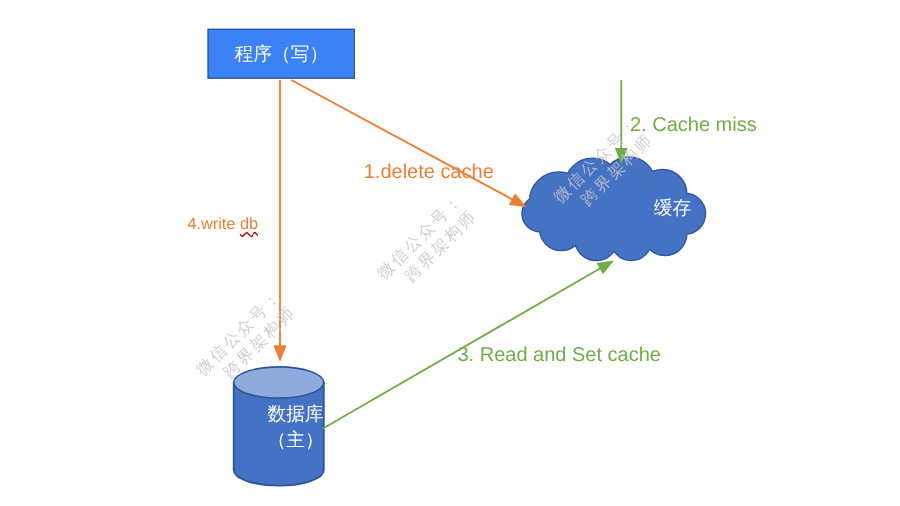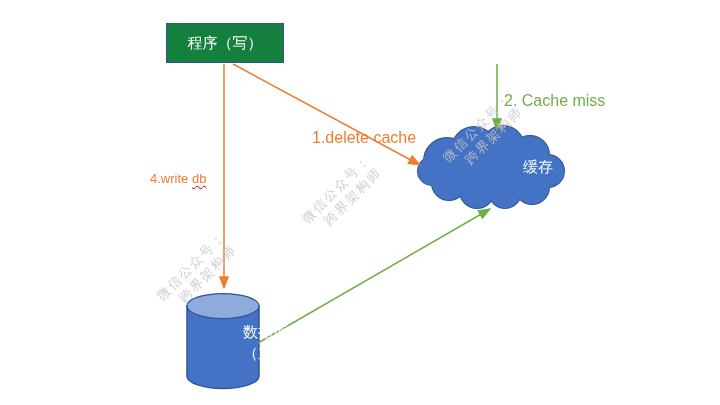--- a/index.html
+++ b/index.html
@@ -8,21 +8,21 @@
     overflow:hidden; font-family:"Liberation Sans","DejaVu Sans",sans-serif;
   }
   #shape-layer { position:absolute; left:0; top:0; z-index:1; }
   .wm {
     position:absolute; z-index:2; transform:rotate(-45deg);
     color:#C6C6C6; opacity:.85; font-size:13px; letter-spacing:2px;
     line-height:17px; white-space:nowrap; pointer-events:none;
   }
   .wm .wm2 { padding-left:14px; }
   .node-box {
-    position:absolute; z-index:3; background:#15803d; border:1px solid #2F5597;
+    position:absolute; z-index:3; background:#3b82f6; border:1px solid #2F5597;
     color:#FFFFFF; font-size:15px; display:flex; align-items:center;
     justify-content:center; box-sizing:border-box;
   }
   .shape-label {
     position:absolute; z-index:3; color:#FFFFFF; font-size:15px;
     text-align:right; line-height:21px;
   }
   .edge-label { position:absolute; z-index:3; font-size:16px; white-space:nowrap; }
   .lbl-orange { color:#ED7D31; }
   .lbl-green  { color:#70AD47; }
@@ -96,24 +96,25 @@
   </div>
   <div class="wm" style="left:438px; top:117px;">
     <div>微信公众号：</div>
     <div class="wm2">跨界架构师</div>
   </div>
 
   <div class="node-box" style="left:166px; top:23px; width:118px; height:40px;">
     <span>程序（写）</span>
   </div>
   <div class="shape-label" style="left:423px; top:156px; width:130px;">缓存</div>
-  <div class="shape-label" style="left:187px; top:321px; width:72px;padding-left:29px;">
+  <div class="shape-label" style="left:187px; top:321px; width:72px;">
     <div>数据库</div>
     <div>（主）</div>
   </div>
 
-  <div class="edge-label lbl-orange" style="left:291px; top:129px;margin-left:21px;">1.delete cache</div>
+  <div class="edge-label lbl-orange" style="left:291px; top:129px;">1.delete cache</div>
   <div class="edge-label lbl-green" style="left:504px; top:92px;">2. Cache miss</div>
+  <div class="edge-label lbl-green" style="left:366px; top:276px;">3. Read and Set cache</div>
   <div class="edge-label lbl-orange" style="left:150px; top:171px; font-size:13px;">
     <span>4.write </span><span class="u">db</span>
   </div>
 
 </div>
 
 </body></html>

